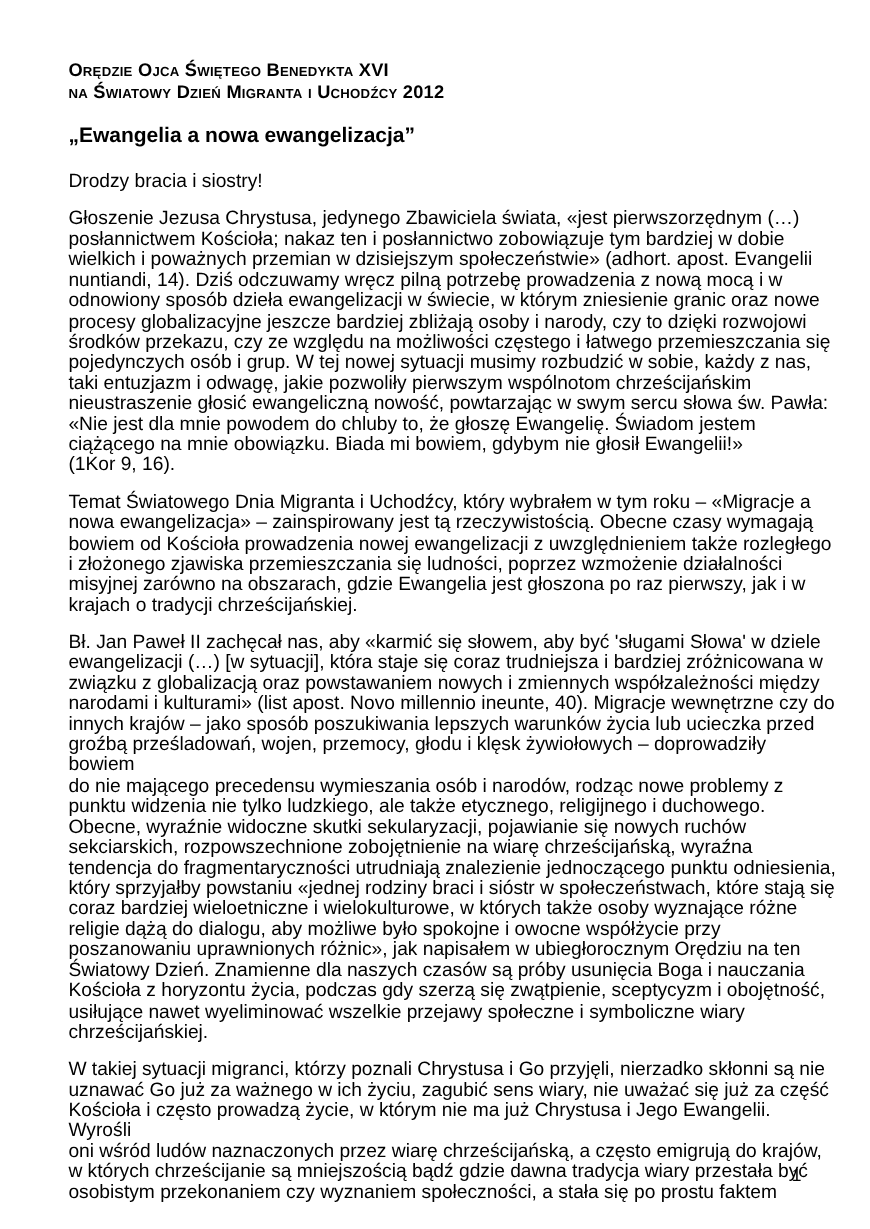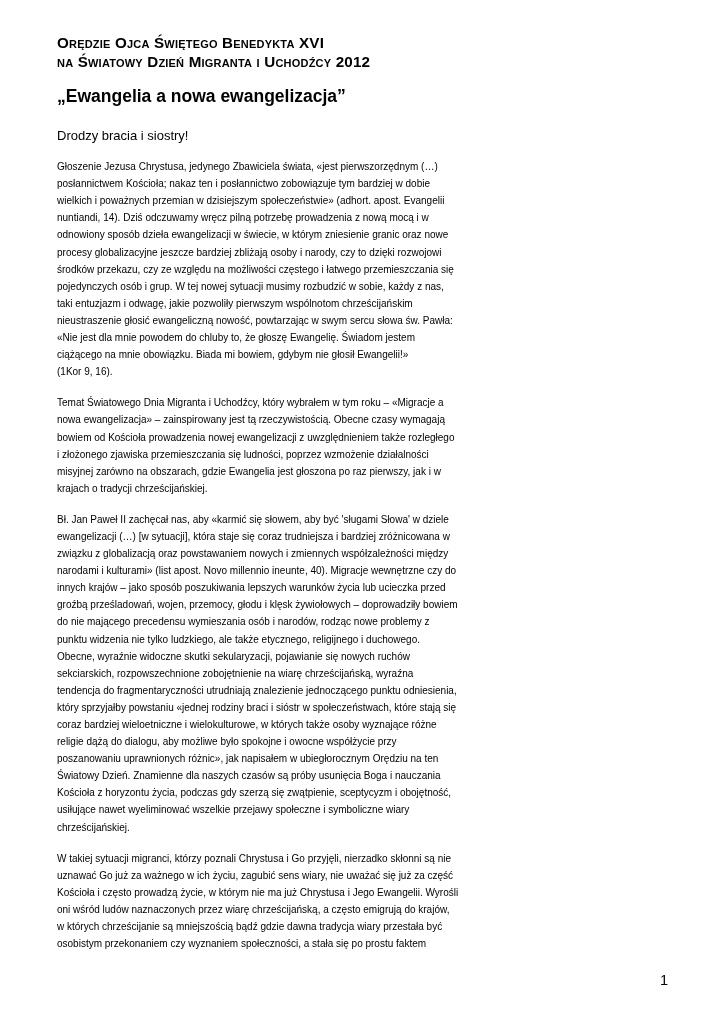--- a/index.html
+++ b/index.html
@@ -14,46 +14,46 @@
     background: #ffffff;
     color: #000000;
     font-family: "Liberation Sans", "DejaVu Sans", sans-serif;
     overflow: hidden;
   }
   .content {
     position: absolute;
     left: 57px;
     top: 0;
     width: 640px;
-    padding-top: 33px;
+    padding-top: 49px;
   }
   .doc-header {
     margin: 0;
     font-weight: bold;
     font-size: 15.2px;
     line-height: 19px;
     font-variant: small-caps;
     letter-spacing: 0.2px;
     white-space: pre-line;
   }
   .doc-title {
     margin: 14px 0 0 0;
     font-weight: bold;
     font-size: 17.5px;
     line-height: 22px;
   }
   .salutation {
     margin: 20px 0 14px 0;
-    font-size: 13px;
+    font-size: 16px;
     line-height: 17.1px;
     white-space: pre-line;
   }
   .para {
     margin: 0 0 14px 0;
-    font-size: 10px;
+    font-size: 16px;
     line-height: 17.1px;
     white-space: pre-line;
   }
   .page-number {
     position: absolute;
     top: 972px;
     right: 57px;
     font-size: 14.6px;
     line-height: 17px;
     text-align: right;

